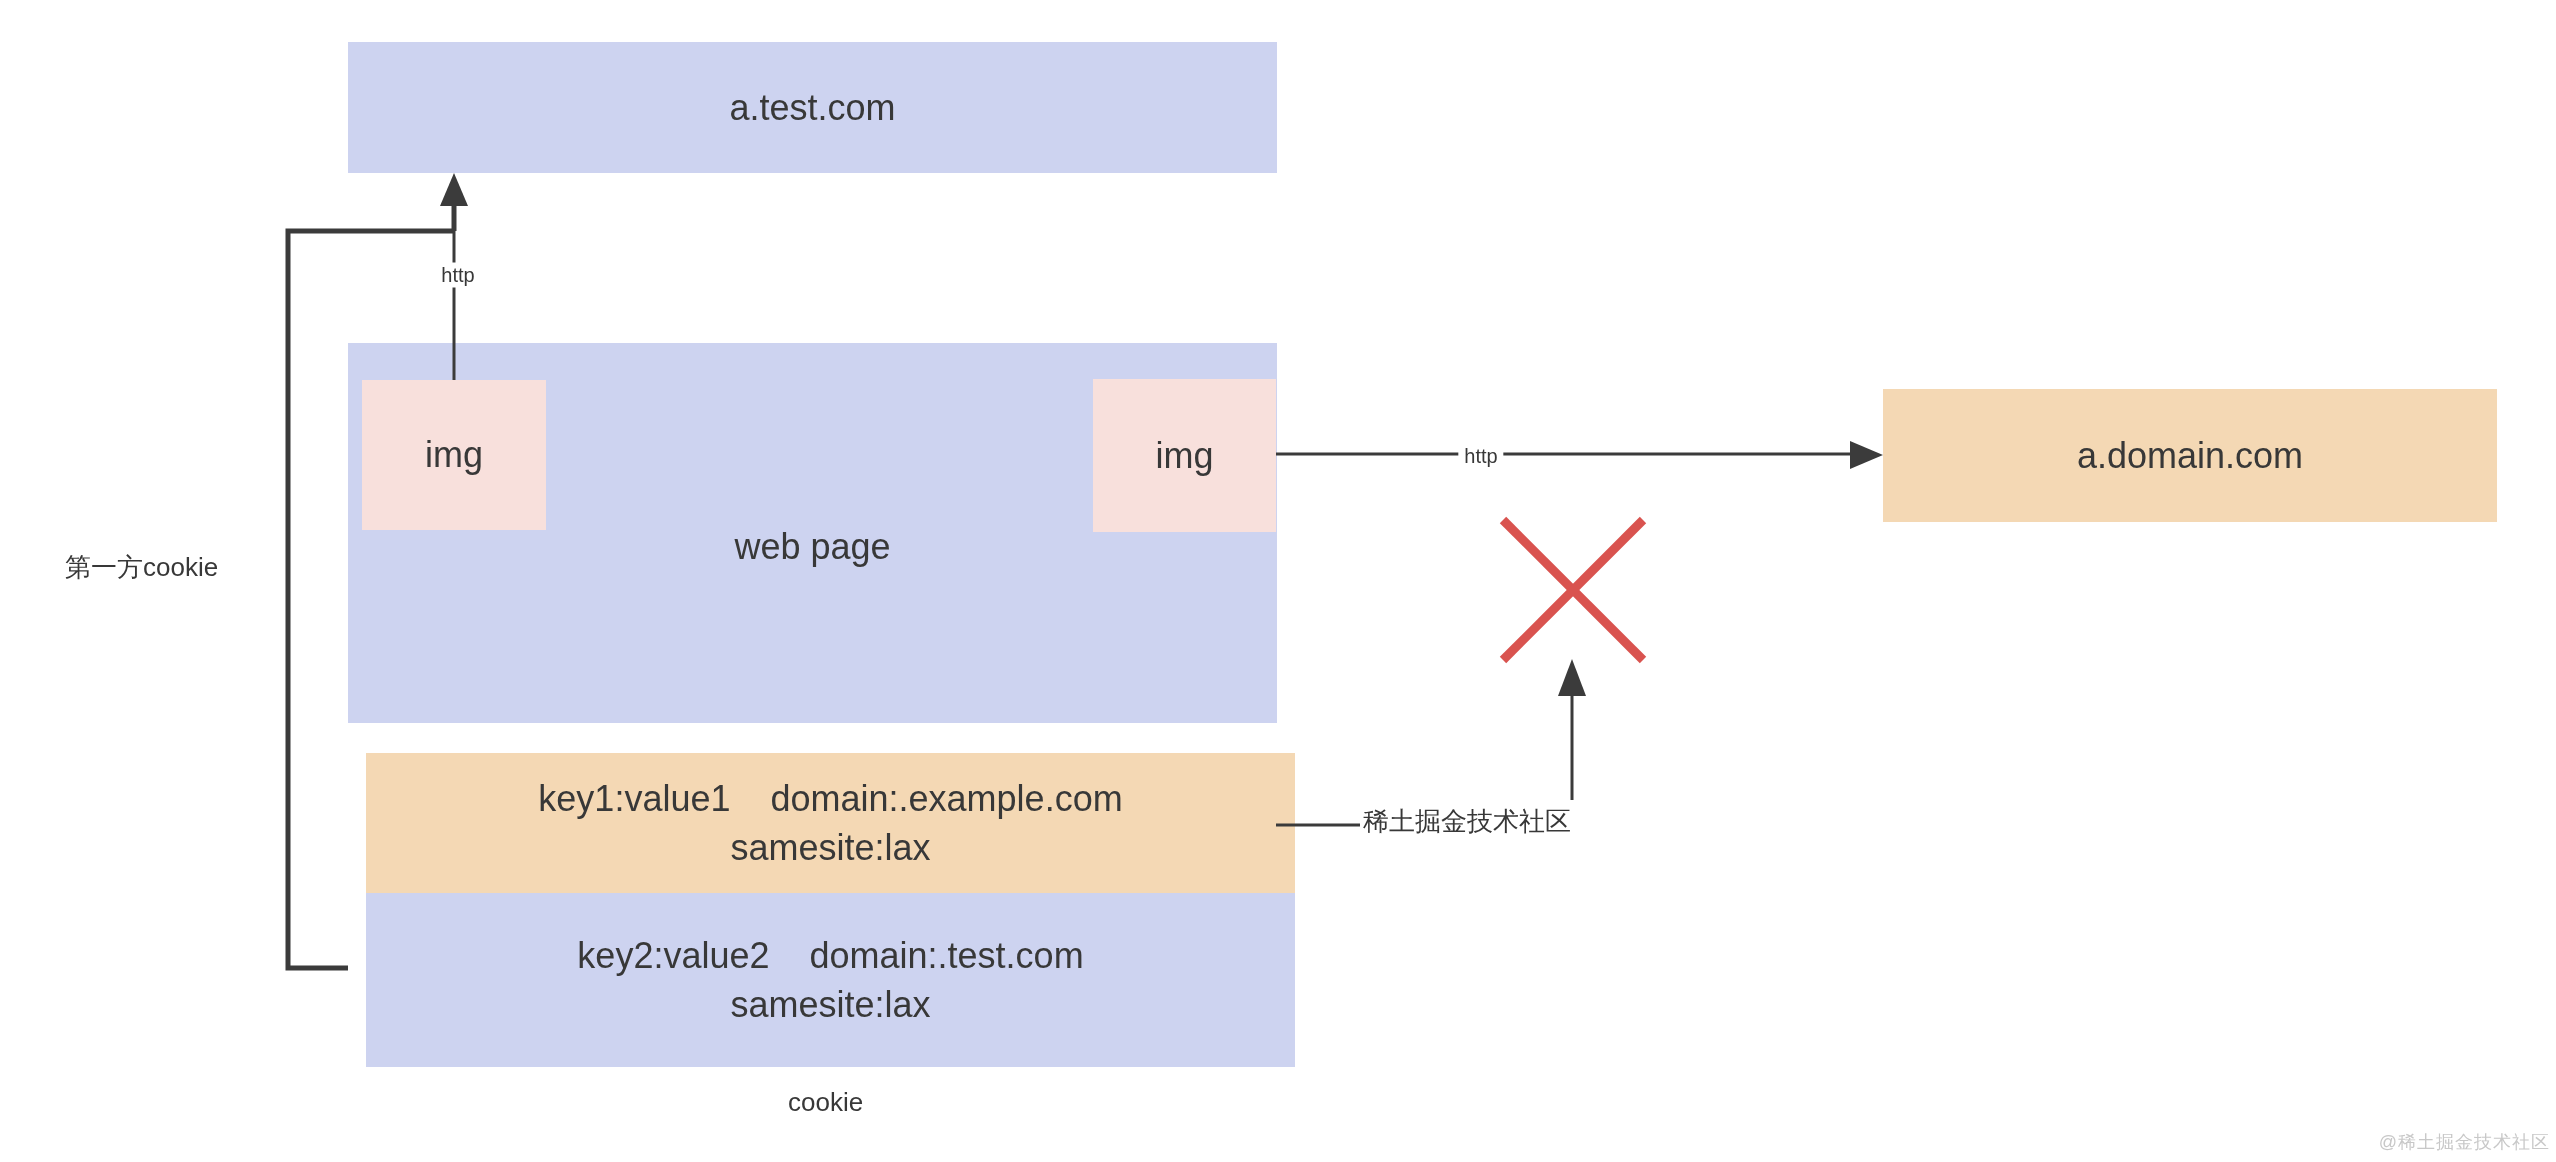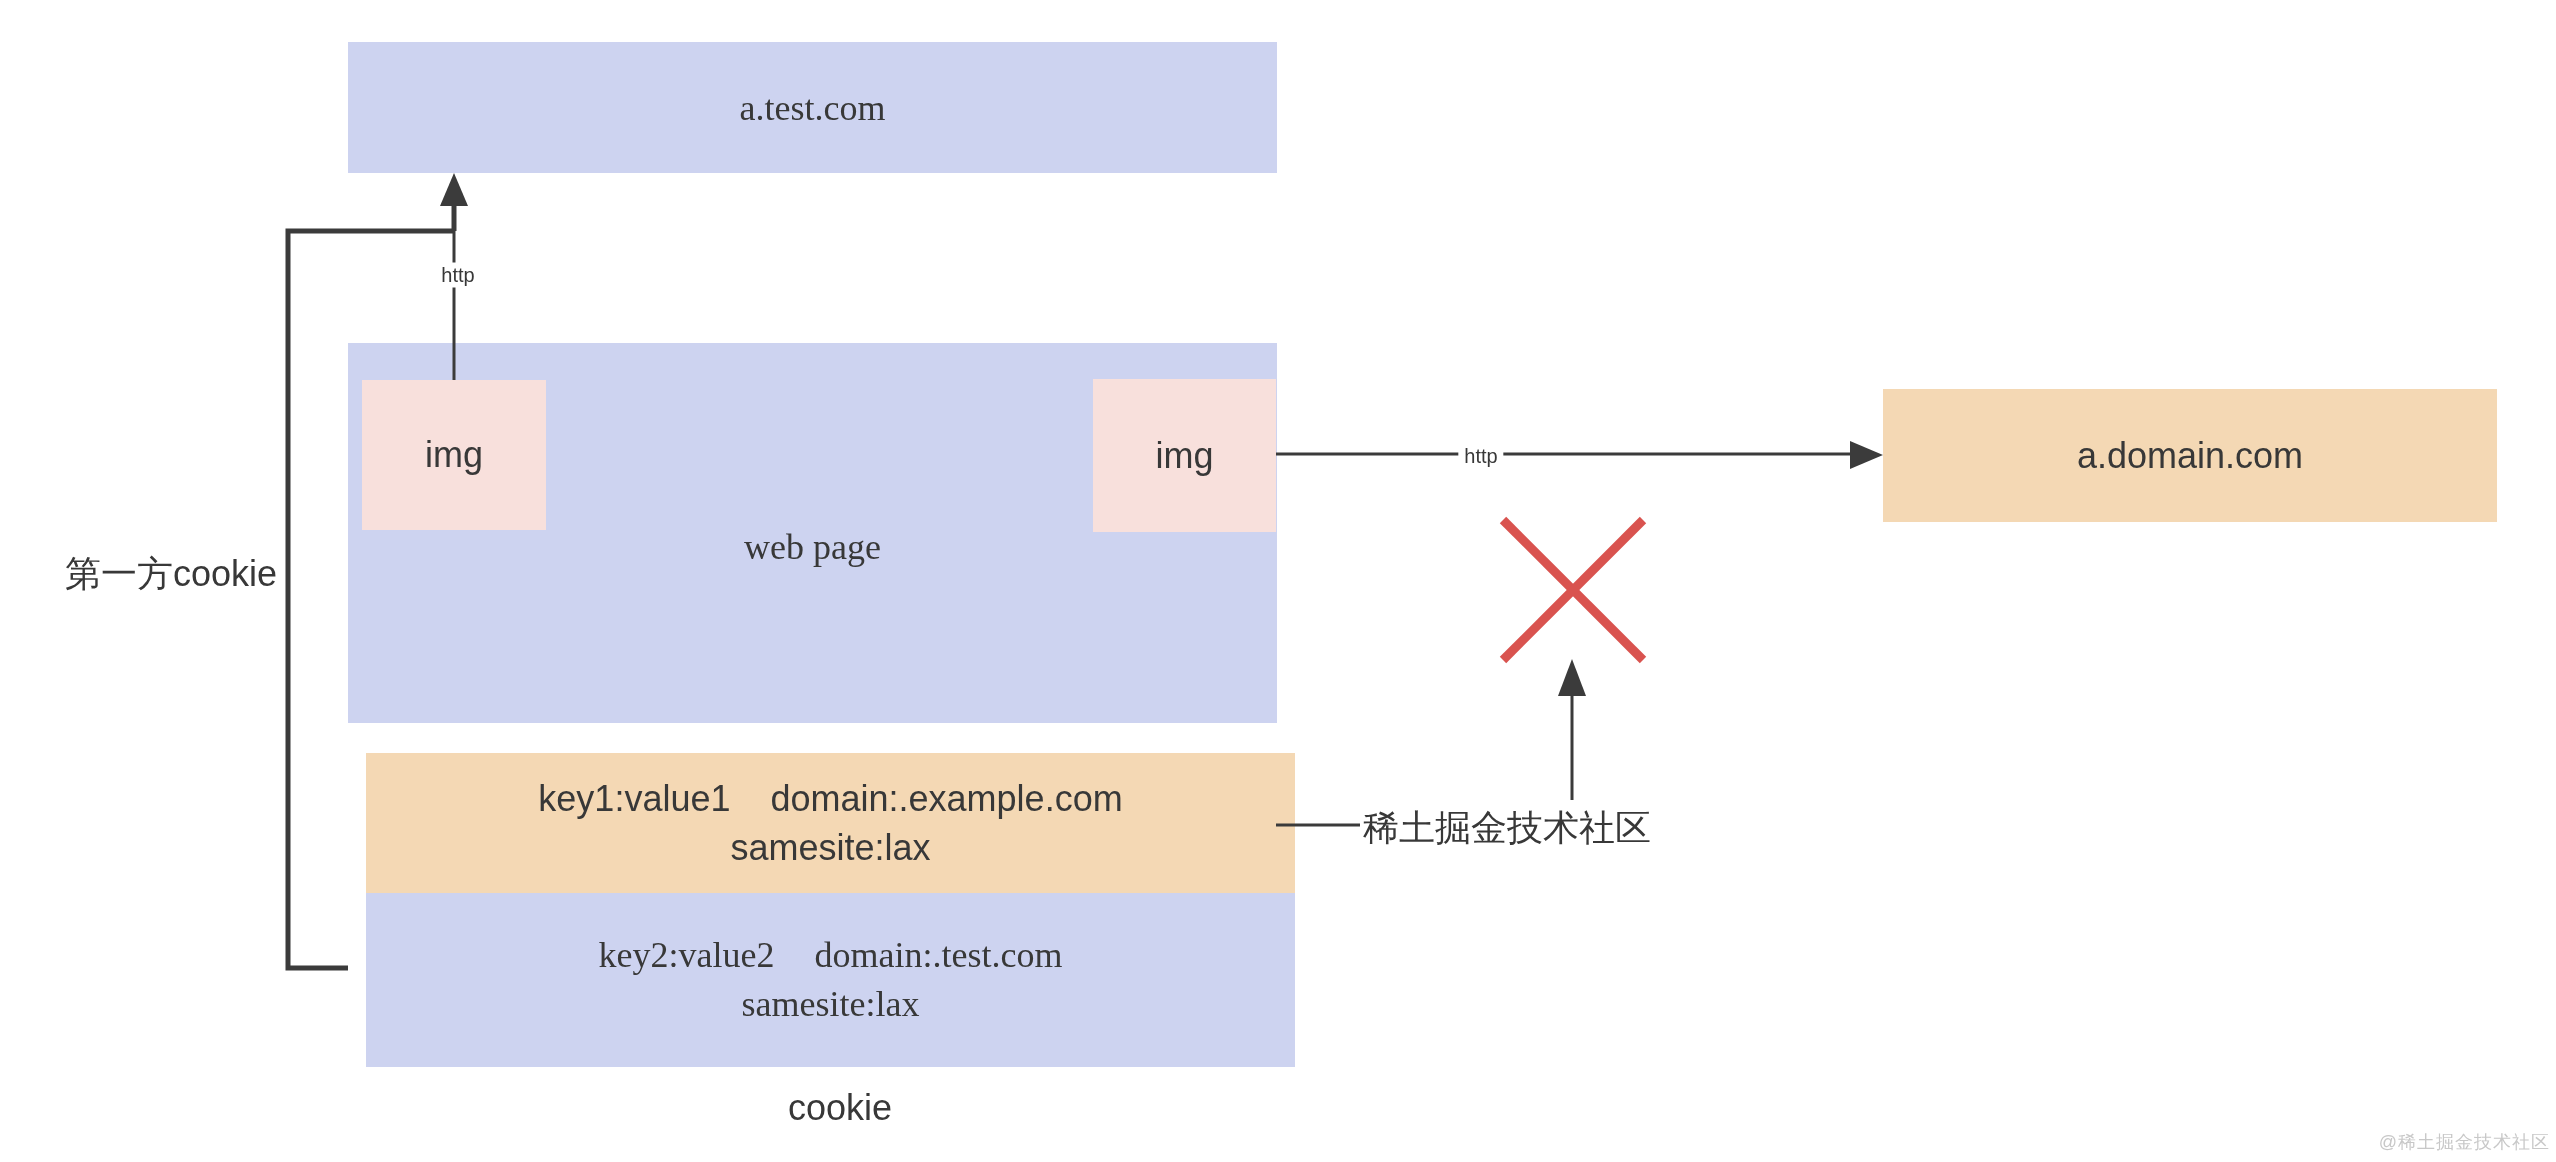--- a/index.html
+++ b/index.html
@@ -28,21 +28,21 @@
   }
   .node {
     position: absolute;
     display: flex;
     align-items: center;
     justify-content: center;
     font-size: 36px;
     color: var(--text);
     text-align: center;
   }
-  .fill-lavender { background: var(--lavender); font-family: Liberation Serif, serif; }
+  .fill-lavender { background: var(--lavender); }
   .fill-pink     { background: var(--pink); }
   .fill-orange   { background: var(--orange); }
 
   #box-a-test      { left: 348px; top: 42px;  width: 929px; height: 131px; }
   #box-web-page    { left: 348px; top: 343px; width: 929px; height: 380px; }
   #web-page-label  { position: absolute; left: 0; right: 0; top: 183px; text-align: center; }
   #box-img-left    { left: 362px; top: 380px; width: 184px; height: 150px; }
   #box-img-right   { left: 1093px; top: 379px; width: 183px; height: 153px; }
   #box-a-example   { left: 1883px; top: 389px; width: 614px; height: 133px; }
 
@@ -58,21 +58,21 @@
     line-height: 49px;
     color: var(--text);
     margin-left: 18px;
   }
   #row-key1 { top: 753px; height: 140px; }
   #row-key2 { top: 893px; height: 174px; }
   .cookie-domain { margin-left: 40px; }
 
   .free-label {
     position: absolute;
-    font-size: 36px;
+    font-size: 26px;
     color: var(--text);
     white-space: nowrap;
   }
   #label-first-party { left: 65px; top: 550px; }
   #label-third-party { left: 1363px; top: 804px; }
   #label-cookie-store { left: 788px; top: 1087px; }
 
   .http-label {
     position: absolute;
     font-size: 20px;

